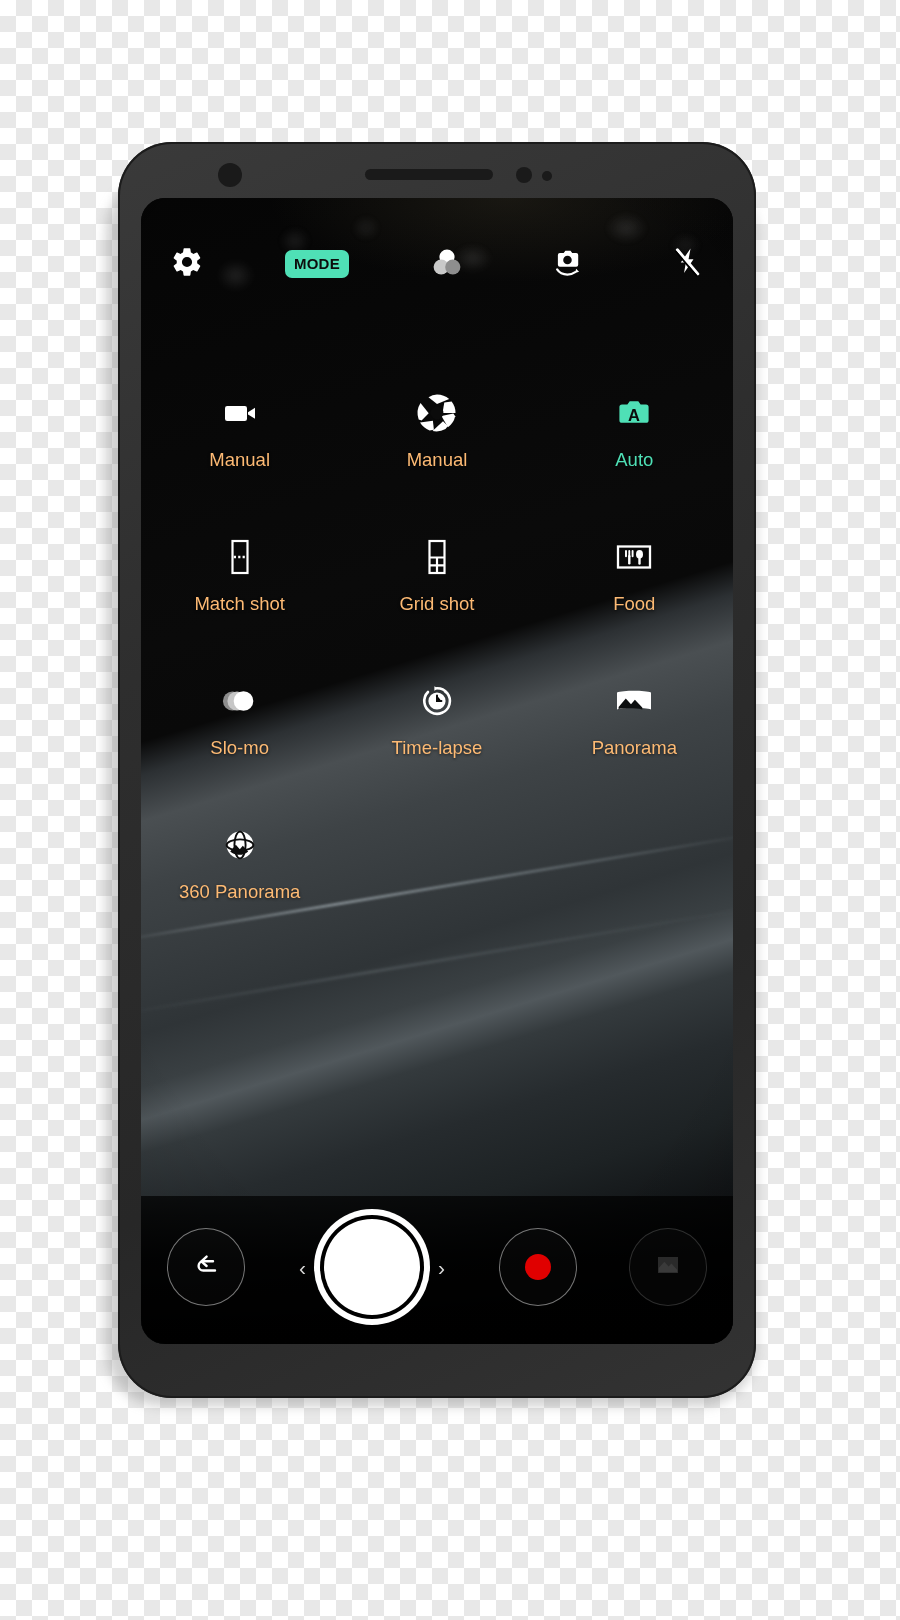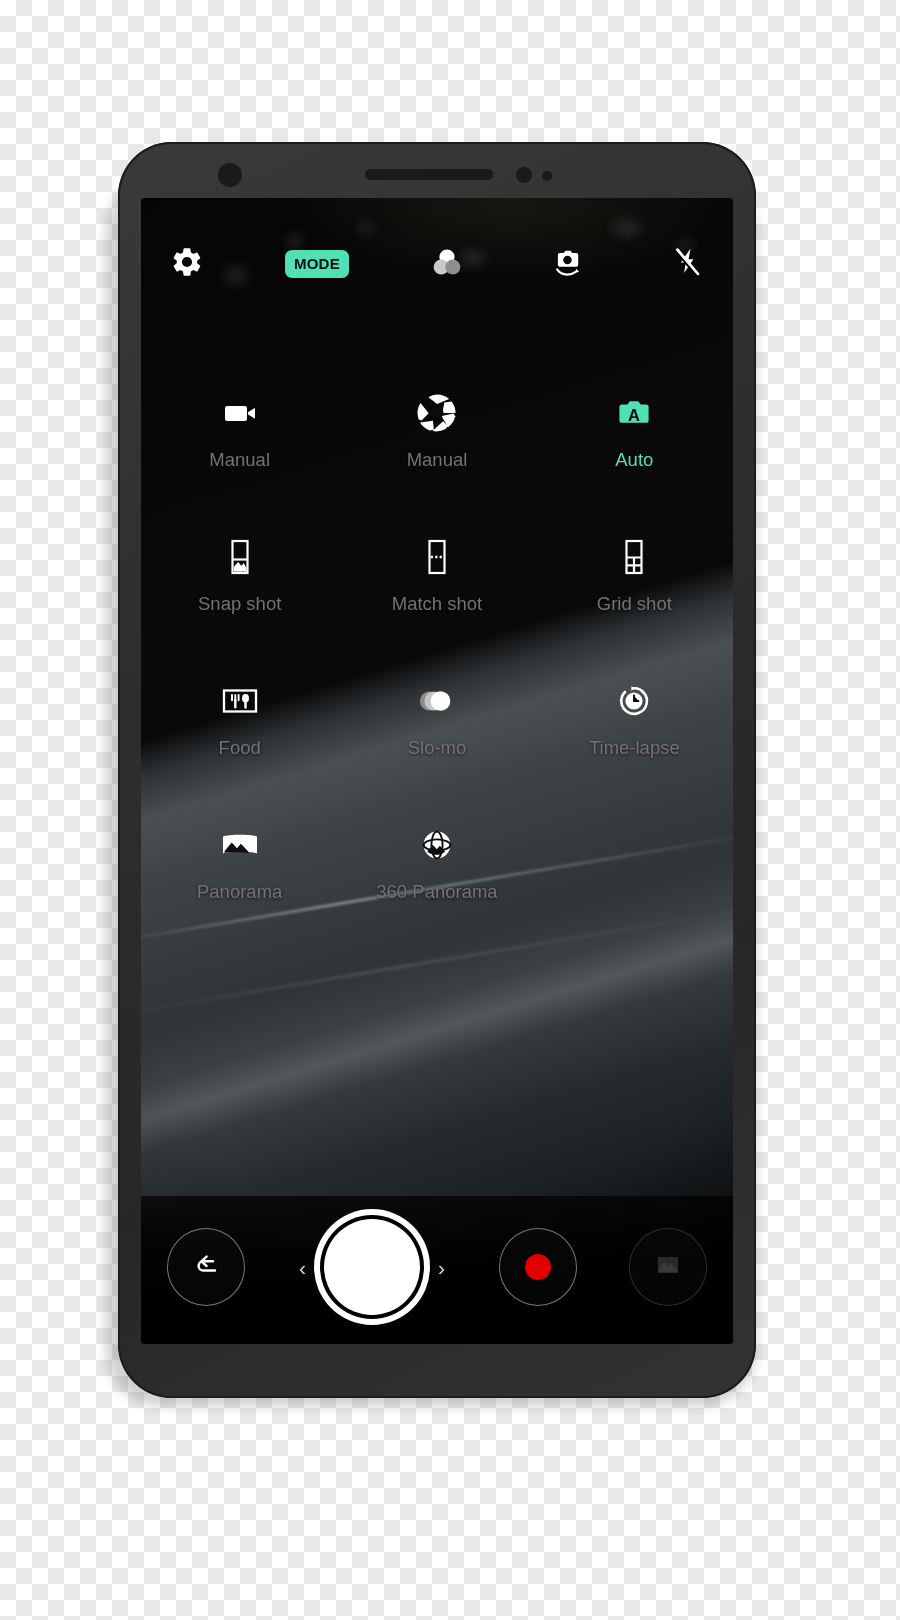--- a/index.html
+++ b/index.html
@@ -62,21 +62,21 @@
   }
   .sensor-b{
     position:absolute; left:424px; top:29px;
     width:10px; height:10px; border-radius:50%; background:#1a1a1a;
   }
 
   
   .screen{
     position:absolute; left:23px; top:56px;
     width:592px; height:1146px;
-    border-radius:4px;
+    border-radius:24px;
     overflow:hidden;
     background:#000;
   }
   
   .photo{
     position:absolute; inset:0;
     background:
       linear-gradient(163deg,
         #050505 0%,
         #0a0a0a 34%,
@@ -161,21 +161,21 @@
     display:flex; flex-direction:column;
     align-items:center; justify-content:flex-start;
     padding-top:14px;
   }
   .mode-ico{
     height:52px; width:52px;
     display:flex; align-items:center; justify-content:center;
     margin-bottom:12px;
   }
   .mode-lbl{
-    color:#737373; font-size:18.5px; line-height:1;
+    color:#fdba74; font-size:18.5px; line-height:1;
     text-shadow:0 1px 3px rgba(0,0,0,.65);
     white-space:nowrap;
   }
   .mode-cell.selected .mode-lbl{ color:#4fe0b6; }
 
   
   .bottom-bar{
     position:absolute; left:0; bottom:0; width:100%; height:148px;
     background:linear-gradient(180deg, rgba(0,0,0,.72) 0%, rgba(0,0,0,.93) 42%, #000 100%);
     display:flex; align-items:center; justify-content:space-between;
@@ -315,32 +315,20 @@
         <div class="mode-cell selected">
           <span class="mode-ico">
             <svg width="46" height="46" viewBox="0 0 46 46">
               <path d="M11 14.5h5.4l2.3-3.2h8.6l2.3 3.2H35a2.6 2.6 0 0 1 2.6 2.6v13.1a2.6 2.6 0 0 1-2.6 2.6H11a2.6 2.6 0 0 1-2.6-2.6V17.1A2.6 2.6 0 0 1 11 14.5z" fill="#4fe0b6"></path>
               <text x="23" y="30.6" font-family="Liberation Sans, sans-serif" font-size="16.5" font-weight="bold" fill="#0b0b0b" text-anchor="middle">A</text>
             </svg>
           </span>
           <span class="mode-lbl">Auto</span>
         </div>
 
-        <div class="mode-cell">
-          <span class="mode-ico">
-            <svg width="44" height="44" viewBox="0 0 44 44">
-              <rect x="14.5" y="6" width="15" height="32" fill="none" stroke="#fff" stroke-width="2.2"></rect>
-              <path d="M14.5 24.5h15" stroke="#fff" stroke-width="2.2"></path>
-              <path d="M16.6 36.2l4.6-6 3 3.4 2.2-2.6 2.6 5.2z" fill="#fff"></path>
-              <rect x="15.9" y="26.2" width="12.2" height="10.4" fill="#fff" opacity="0"></rect>
-              <path d="M15.8 36.6V32l4.3-5.1 3.4 3.8 2.3-2.6 2.5 5v3.5z" fill="#fff"></path>
-            </svg>
-          </span>
-          <span class="mode-lbl">Snap shot</span>
-        </div>
 
         <div class="mode-cell">
           <span class="mode-ico">
             <svg width="44" height="44" viewBox="0 0 44 44">
               <rect x="14.5" y="6" width="15" height="32" fill="none" stroke="#fff" stroke-width="2.2"></rect>
               <path d="M15.8 22h12.4" stroke="#fff" stroke-width="2.4" stroke-dasharray="2.2 2.2"></path>
             </svg>
           </span>
           <span class="mode-lbl">Match shot</span>
         </div>

